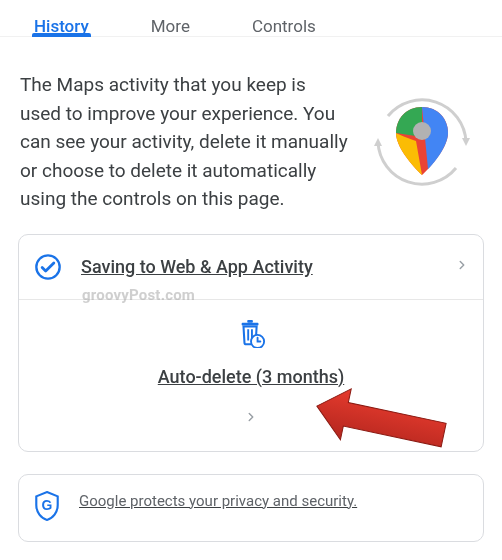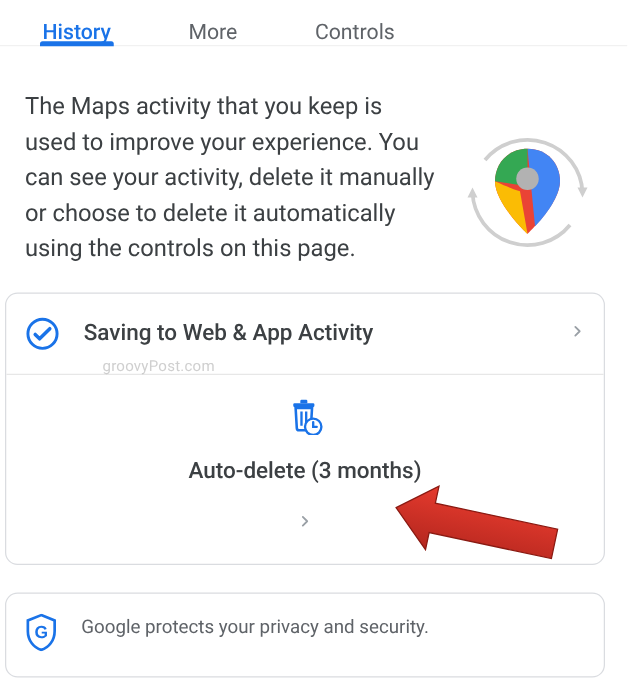--- a/index.html
+++ b/index.html
@@ -35,49 +35,51 @@
     left: -2px;
     right: -2px;
     bottom: -1px;
     height: 4px;
     background: #1a73e8;
     border-radius: 2px 2px 0 0;
   }
   .hero {
     display: flex;
     padding: 34px 20px 4px 20px;
-    align-items: flex-end;
+    align-items: center;
     gap: 12px;
   }
   .hero p {
     font-size: 19px;
     line-height: 1.5;
     color: #3c4043;
     flex: 1;
   }
   .hero-art {
     width: 120px;
     height: 120px;
     flex-shrink: 0;
     position: relative;
   }
   .watermark {
     position: absolute;
     left: 82px;
     top: 286px;
-    font-size: 12px;
+    font-size: 15px;
     color: rgba(160,160,160,0.5);
     letter-spacing: 0.2px;
     pointer-events: none;
+    font-weight: bold;
   }
   .card {
-    margin: 16px 18px 0 4px;
+    margin: 16px 18px 0 18px;
     border: 1px solid #dadce0;
     border-radius: 10px;
     overflow: hidden;
+    text-decoration: underline;
   }
   .card2 { margin-top: 22px; }
   .row {
     display: flex;
     align-items: center;
     padding: 18px 14px;
     gap: 18px;
     cursor: pointer;
   }
   .row + .row { border-top: 1px solid #e7e7e7; flex-direction: column; }

